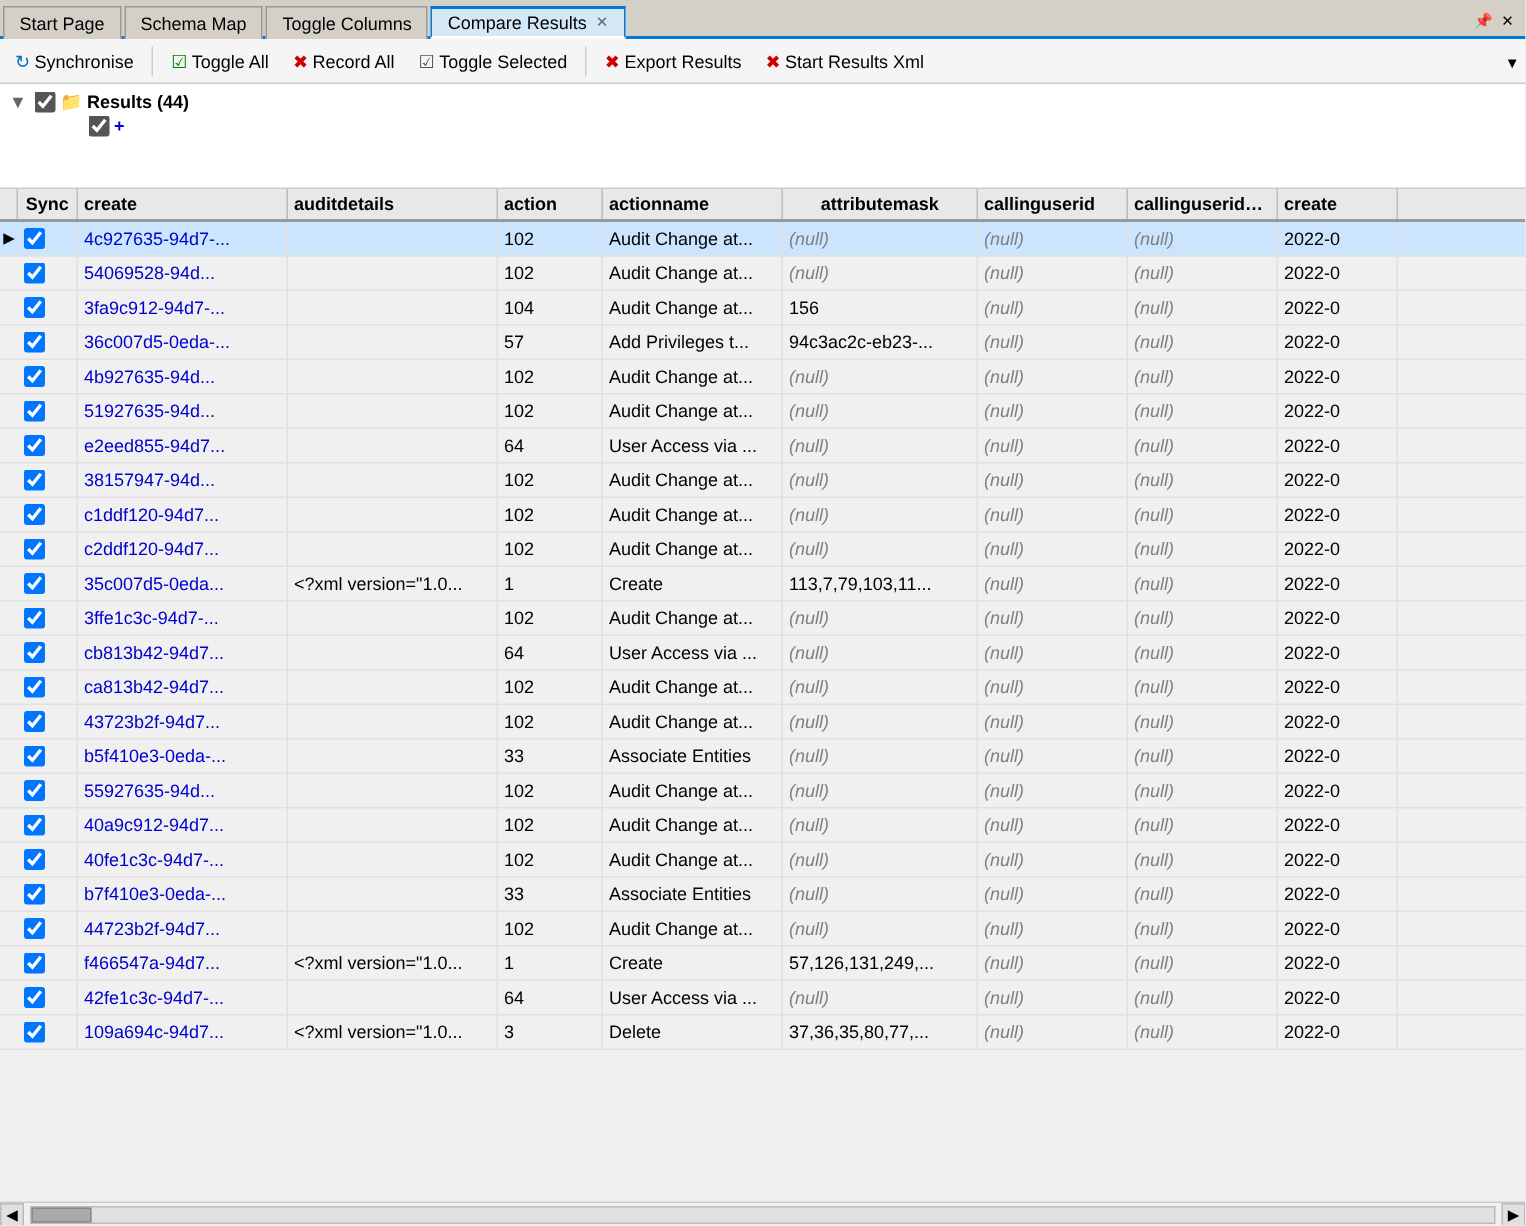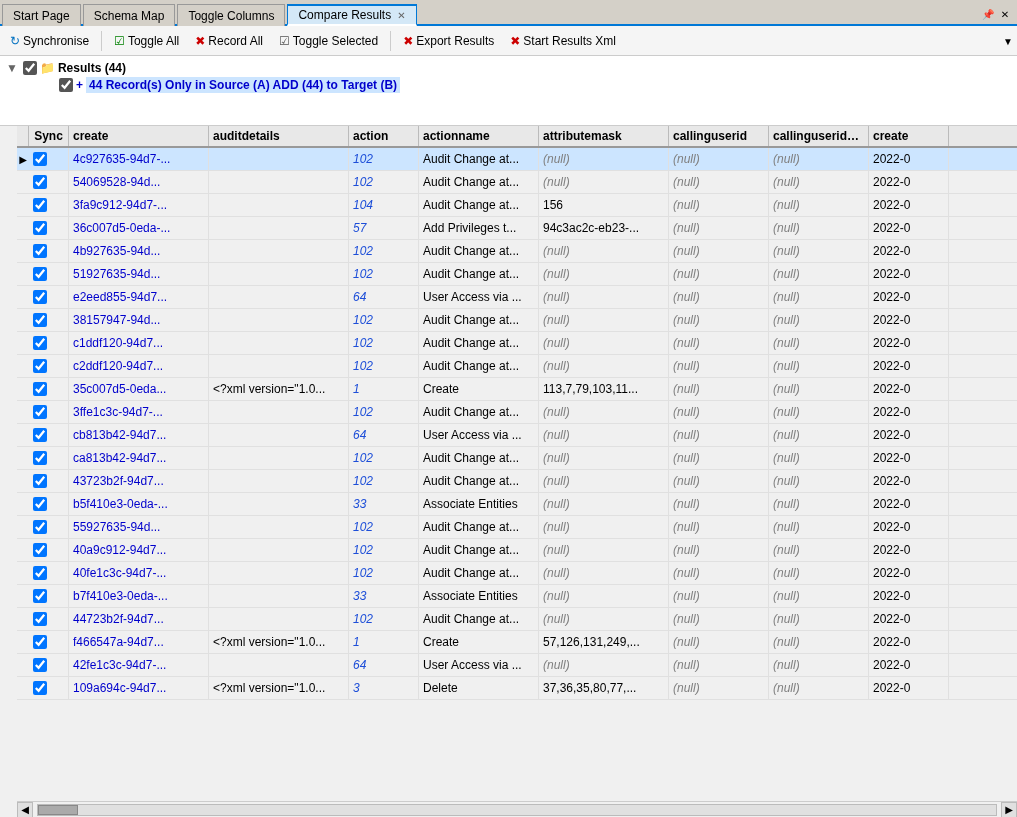--- a/index.html
+++ b/index.html
@@ -130,21 +130,21 @@
     }
     .grid-cell.null-col { color: #808080; font-style: italic; }
     .sync-checkbox { width: 14px; height: 14px; cursor: pointer; }
 
     
     .col-sync { width: 40px; min-width: 40px; text-align: center; }
     .col-auditid { width: 140px; min-width: 140px; }
     .col-auditdetails { width: 140px; min-width: 140px; }
     .col-action { width: 70px; min-width: 70px; }
     .col-actionname { width: 120px; min-width: 120px; }
-    .col-attributemask { width: 130px; min-width: 130px; }
+    .col-attributemask { width: 130px; min-width: 130px; text-align: center; }
     .col-callinguserid { width: 100px; min-width: 100px; }
     .col-callinguseridname { width: 100px; min-width: 100px; }
     .col-create { width: 80px; min-width: 80px; }
 
     .scrollbar-bottom {
       height: 16px;
       background: #f0f0f0;
       border-top: 1px solid #ccc;
       display: flex;
       align-items: center;
@@ -162,24 +162,24 @@
       height: 10px;
       background: #aaa;
       border: 1px solid #888;
       position: absolute;
       left: 0;
       top: 0;
     }
     .scroll-arrow { width: 16px; height: 16px; display: flex; align-items: center; justify-content: center; cursor: pointer; background: #e0e0e0; border: 1px solid #bbb; font-size: 10px; }
 
     .main-content { display: flex; flex-direction: column; height: calc(100vh - 26px); }
-    .grid-wrapper { display: flex; flex-direction: column; flex: 1; overflow: hidden; margin-left: 17px; }
+    .grid-wrapper { display: flex; flex-direction: column; flex: 1; overflow: hidden; }
 
     .blue-text { color: #0000cc; }
-    .purple-text { color: #1d4ed8; font-style: italic; }
+    .purple-text { color: #000000; }
   </style>
 </head>
 <body>
 
 <div class="tabs-bar">
   <div class="tab">
     <span>Start Page</span>
   </div>
   <div class="tab">
     <span>Schema Map</span>
@@ -235,21 +235,20 @@
     <div class="tree-row">
       <span class="tree-expand">▼</span>
       <input type="checkbox" class="tree-checkbox" checked="" style="accent-color: rgb(85, 85, 85);">
       <span class="tree-icon">📁</span>
       <span class="tree-label">Results (44)</span>
     </div>
     <div class="tree-row tree-indent" style="padding-left: 24px;">
       <span class="tree-expand">&nbsp;</span>
       <input type="checkbox" class="tree-checkbox" checked="" style="accent-color: rgb(85, 85, 85);">
       <span style="color:#0000cc; font-weight:bold; margin-right:3px;">+</span>
-      <span class="tree-add-label highlight-row" style="background:#cce5ff; padding: 1px 3px;">44 Record(s) Only in Source (A) ADD (44) to Target (B)</span>
     </div>
   </div>
 
   <div class="grid-wrapper">
     <div class="grid-header">
       <div class="grid-header-cell" style="width:12px; min-width:12px; padding:0;"></div>
       <div class="grid-header-cell col-sync">Sync</div>
       <div class="grid-header-cell col-auditid">create</div>
       <div class="grid-header-cell col-auditdetails">auditdetails</div>
       <div class="grid-header-cell col-action">action</div>

